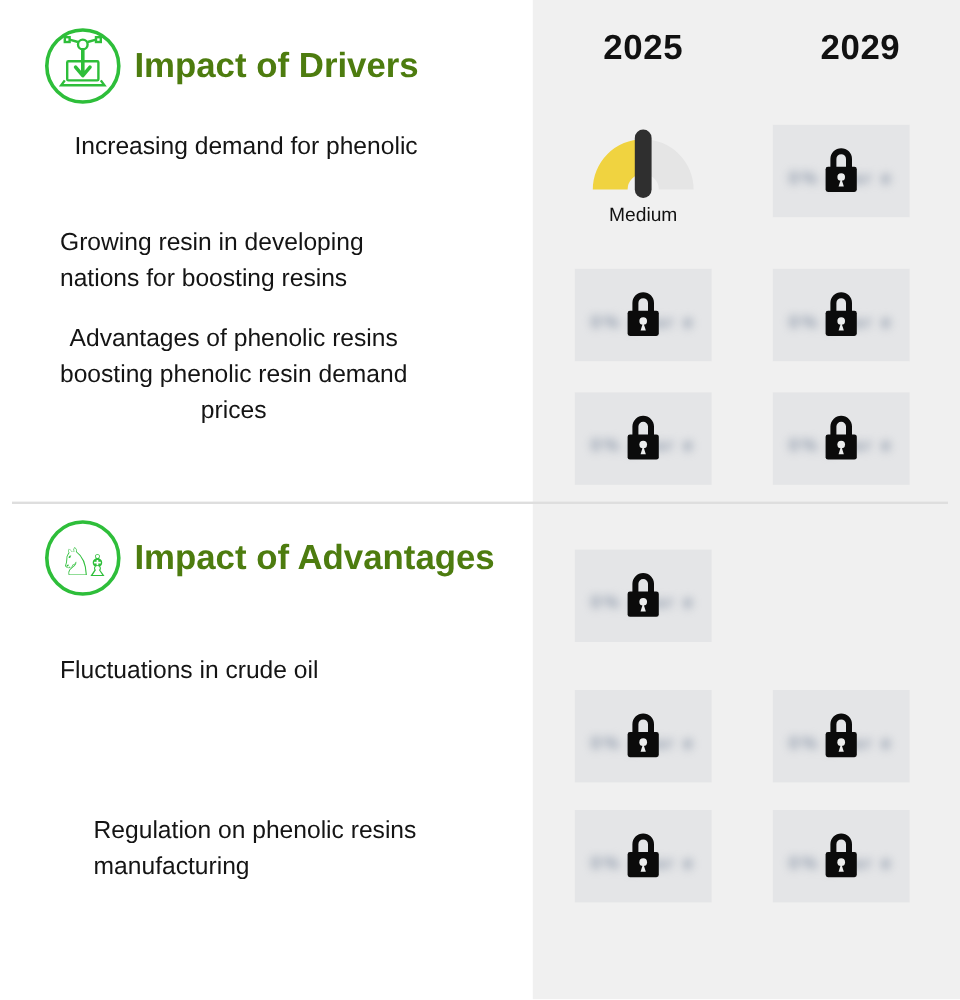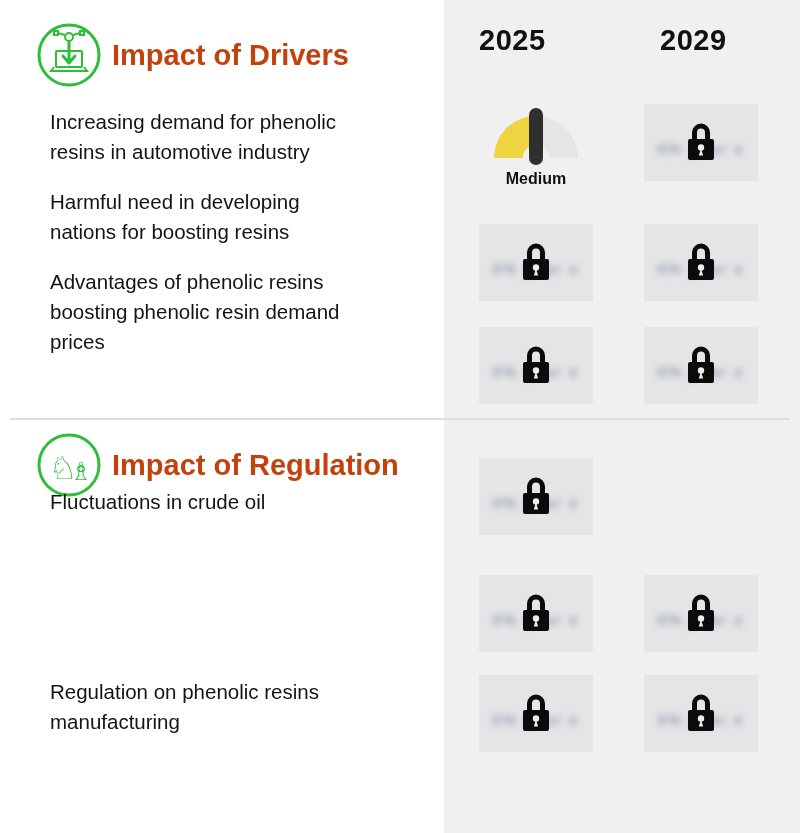--- a/index.html
+++ b/index.html
@@ -3,38 +3,38 @@
 <meta charset="utf-8">
 <style>
   * { margin:0; padding:0; box-sizing:border-box; }
   body { background:#ffffff; font-family:"Liberation Sans", sans-serif; }
   .page { position:relative; width:800px; height:833px; background:#ffffff; overflow:hidden; }
 
   .right-panel { position:absolute; left:444px; top:0; width:356px; height:833px; background:#f0f0f0; }
 
   .divider { position:absolute; left:10px; top:418px; width:780px; height:2px; background:#dedede; }
 
-  .col-header { position:absolute; width:114px; top:24px;
+  .col-header { position:absolute; width:114px; text-align:center; top:24px;
                 font-size:29px; font-weight:bold; color:#111111; letter-spacing:0.5px; }
   .col-header.left  { left:479px; }
   .col-header.right { left:660px; }
 
   .section-icon { position:absolute; width:66px; height:66px; }
-  .section-title { position:absolute; font-size:29px; font-weight:bold; color:#c2410c; white-space:nowrap; }
+  .section-title { position:absolute; font-size:29px; font-weight:bold; color:#4d7c0f; white-space:nowrap; }
 
   .impact-item { position:absolute; left:50px; font-size:20.5px; line-height:30px; color:#141414; }
   .impact-item span { display:block; }
 
   .lock-cell { position:absolute; width:114px; height:77px; background:#e4e5e7; overflow:hidden; }
   .blur-text { position:absolute; left:2px; right:2px; top:36px; text-align:center;
                font-size:15px; font-weight:bold; color:#8f9aab; letter-spacing:2px;
                filter:blur(3.5px); white-space:nowrap; }
   .lock-glyph { position:absolute; left:50%; top:15px; transform:translateX(-50%); }
 
-  .gauge-cell { position:absolute; width:114px; text-align:center;font-weight:bold; }
+  .gauge-cell { position:absolute; width:114px; text-align:center; }
   .gauge-label { font-size:16px; color:#111111; margin-top:0px; }
 </style>
 </head>
 <body>
 
 <div class="page">
 
   <div class="right-panel"></div>
   <div class="divider"></div>
 
@@ -50,49 +50,48 @@
         <circle cx="33" cy="15" r="4"></circle>
         <path d="M29 13 L22 11 M37 13 L44 11"></path>
         <rect x="18" y="9" width="4" height="4"></rect>
         <rect x="44" y="9" width="4" height="4"></rect>
       </g>
       <path d="M33 20 V38 M27 34 L33 41 L39 34" fill="none" stroke="#2ebe3a" stroke-width="3" stroke-linecap="round" stroke-linejoin="round"></path>
     </svg>
   </div>
   <div class="section-title" style="left:112px; top:39px;">Impact of Drivers</div>
 
-  <div class="impact-item" style="top:107px;">
+  <div class="impact-item" style="top:107px;margin-left:12px;">
     <span>Increasing demand for phenolic</span>
-    <span>resins in automotive industry</span>
   </div>
   <div class="impact-item" style="top:187px;">
-    <span>Harmful need in developing</span>
+    <span>Growing resin in developing</span>
     <span>nations for boosting resins</span>
   </div>
-  <div class="impact-item" style="top:267px;">
+  <div class="impact-item" style="top:267px;text-align:center;">
     <span>Advantages of phenolic resins</span>
     <span>boosting phenolic resin demand</span>
     <span>prices</span>
   </div>
 
   <div class="section-icon" style="left:36px; top:432px;">
     <svg width="66" height="66" viewBox="0 0 66 66">
       <circle cx="33" cy="33" r="30" fill="none" stroke="#2ebe3a" stroke-width="3"></circle>
       <text x="13" y="47" font-family="DejaVu Sans" font-size="32" fill="#2ebe3a">♘</text>
       <text x="34" y="48" font-family="DejaVu Sans" font-size="25" fill="#2ebe3a">♗</text>
     </svg>
   </div>
-  <div class="section-title" style="left:112px; top:449px;">Impact of Regulation</div>
-
-  <div class="impact-item" style="top:487px;text-align:center;">
+  <div class="section-title" style="left:112px; top:449px;">Impact of Advantages</div>
+
+  <div class="impact-item" style="top:544px;text-align:center;">
     <span>Fluctuations in crude oil</span>
   </div>
   <div class="impact-item" style="top:597px;">
   </div>
-  <div class="impact-item" style="top:677px;">
+  <div class="impact-item" style="top:677px;margin-left:28px;">
     <span>Regulation on phenolic resins</span>
     <span>manufacturing</span>
   </div>
 
   <div class="gauge-cell" style="left:479px; top:106px;">
     <svg width="96" height="60" viewBox="0 0 96 60">
       <path d="M 6 52 A 42 42 0 0 1 48 10 L 48 39 A 13 13 0 0 0 35 52 Z" fill="#f0d340"></path>
       <path d="M 48 10 A 42 42 0 0 1 90 52 L 61 52 A 13 13 0 0 0 48 39 Z" fill="#e5e5e5"></path>
       <rect x="41" y="2" width="14" height="57" rx="7" fill="#2f2f2f"></rect>
     </svg>

